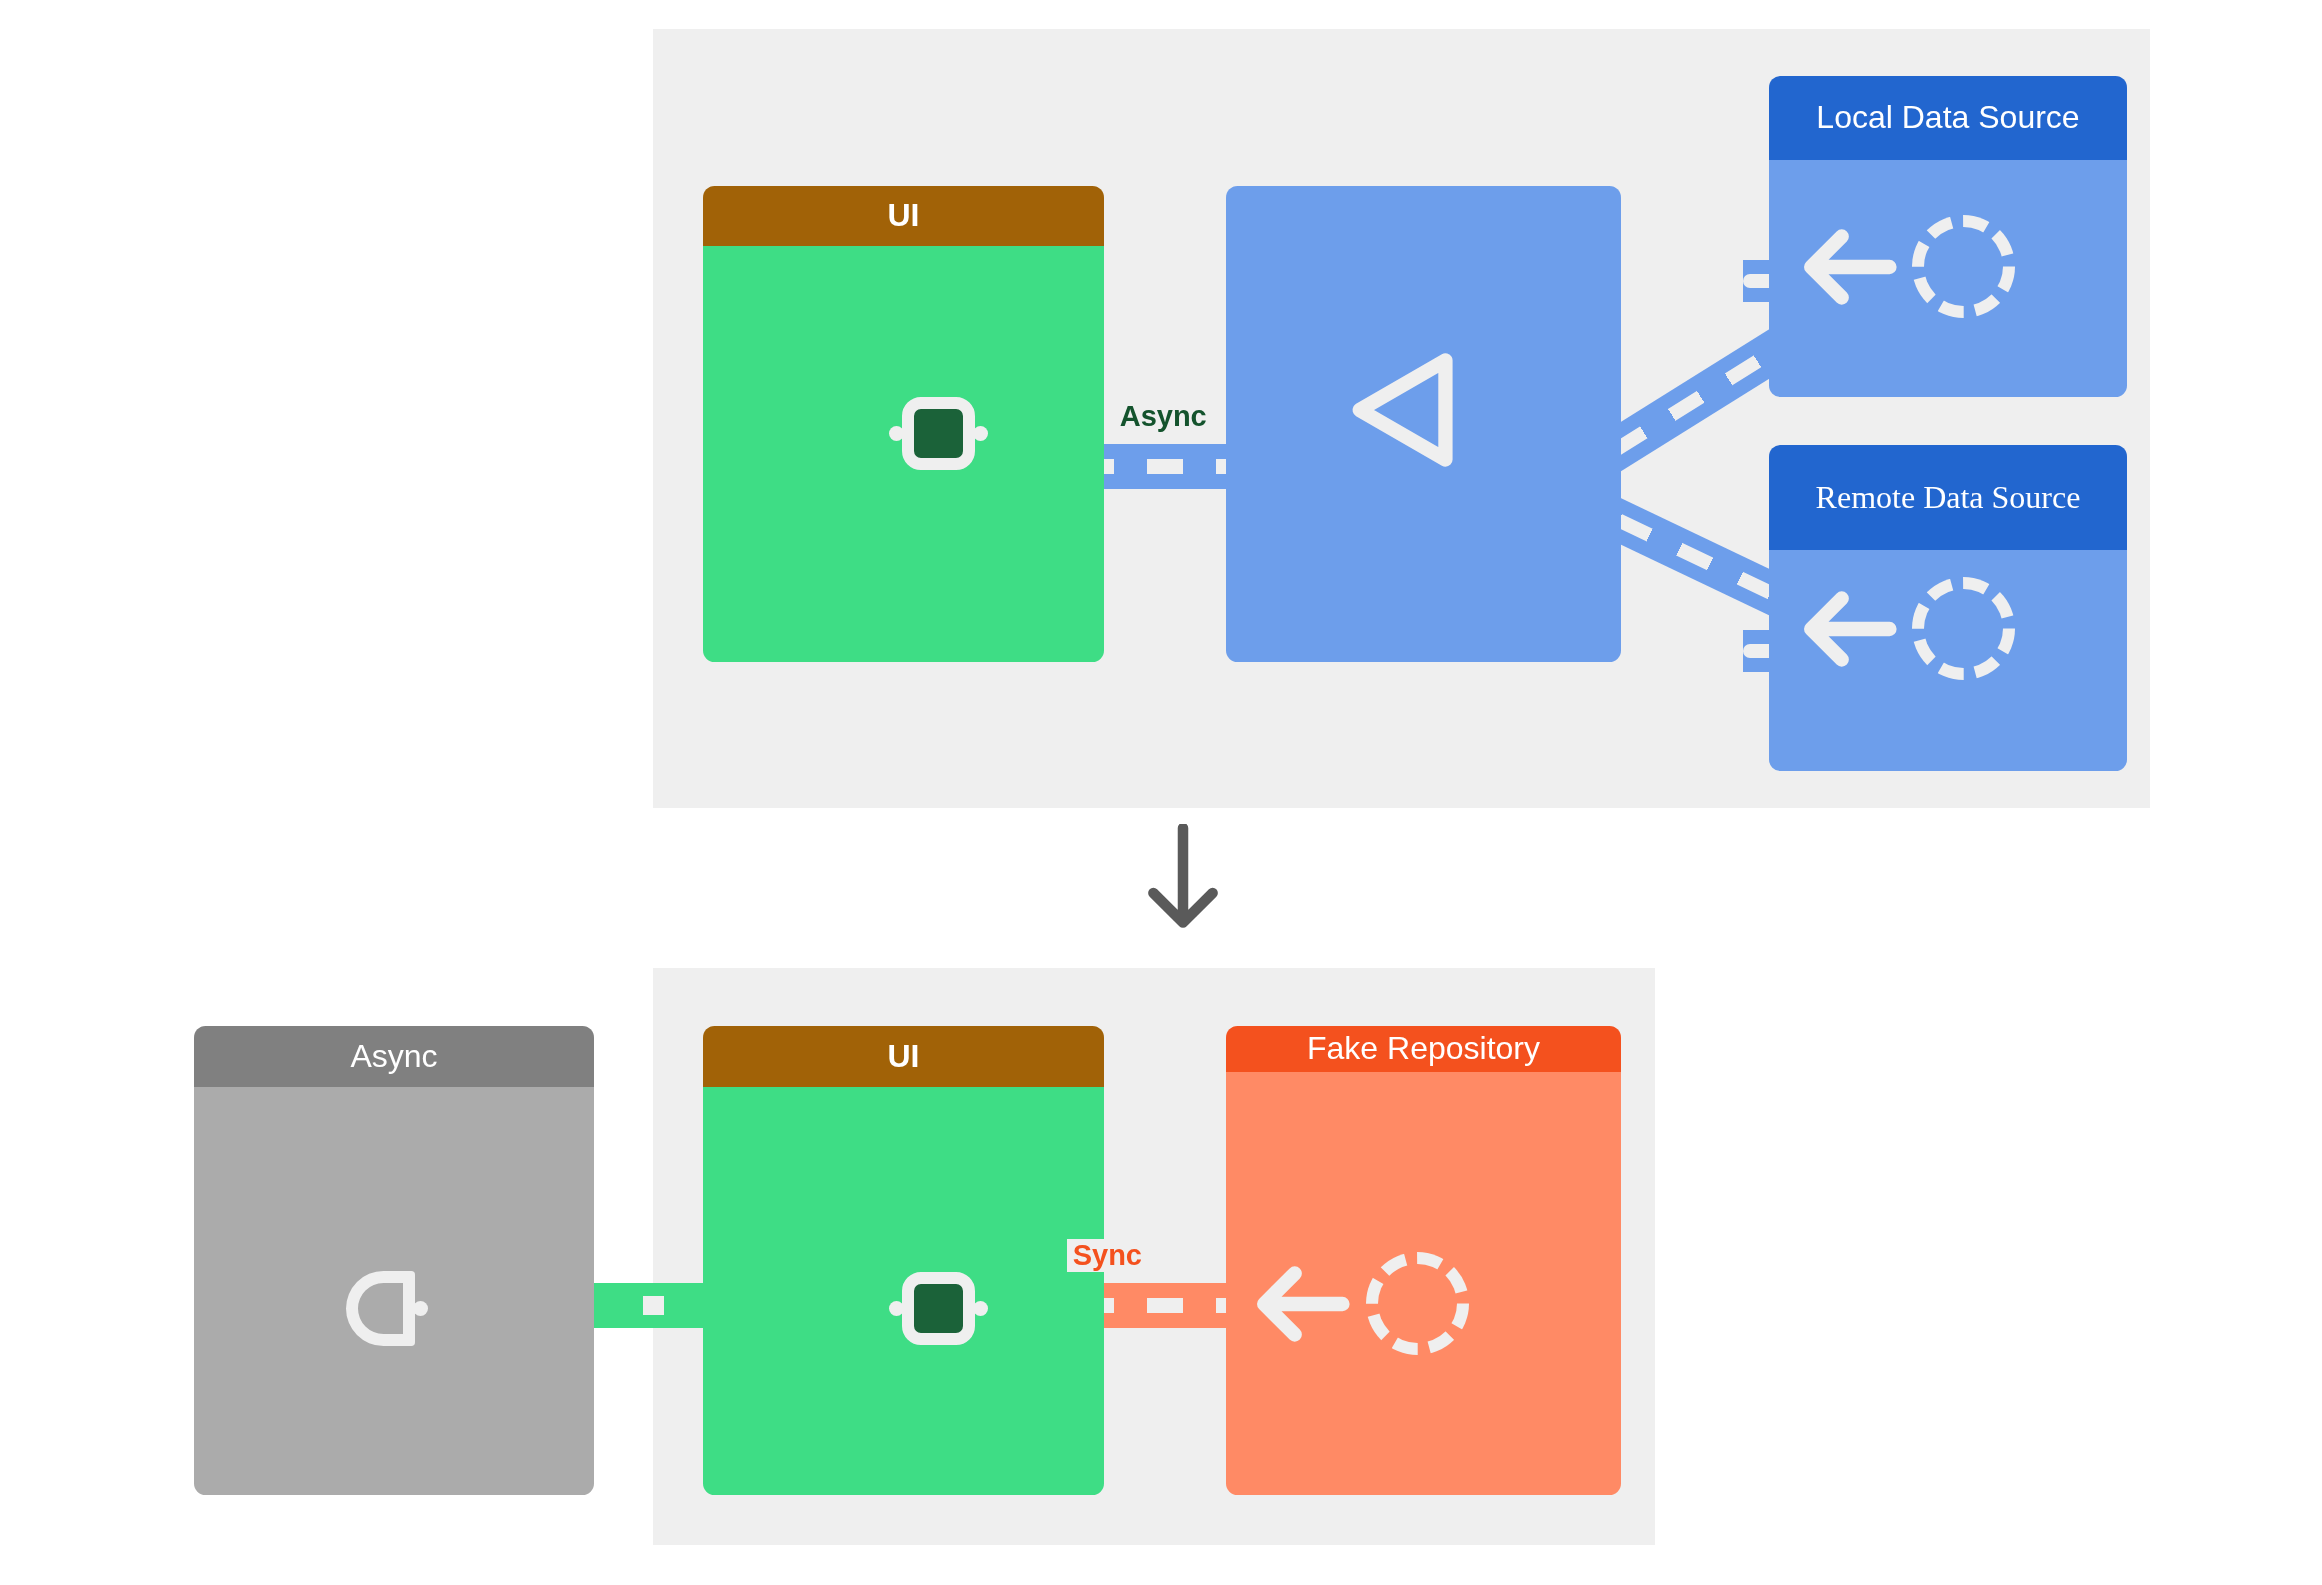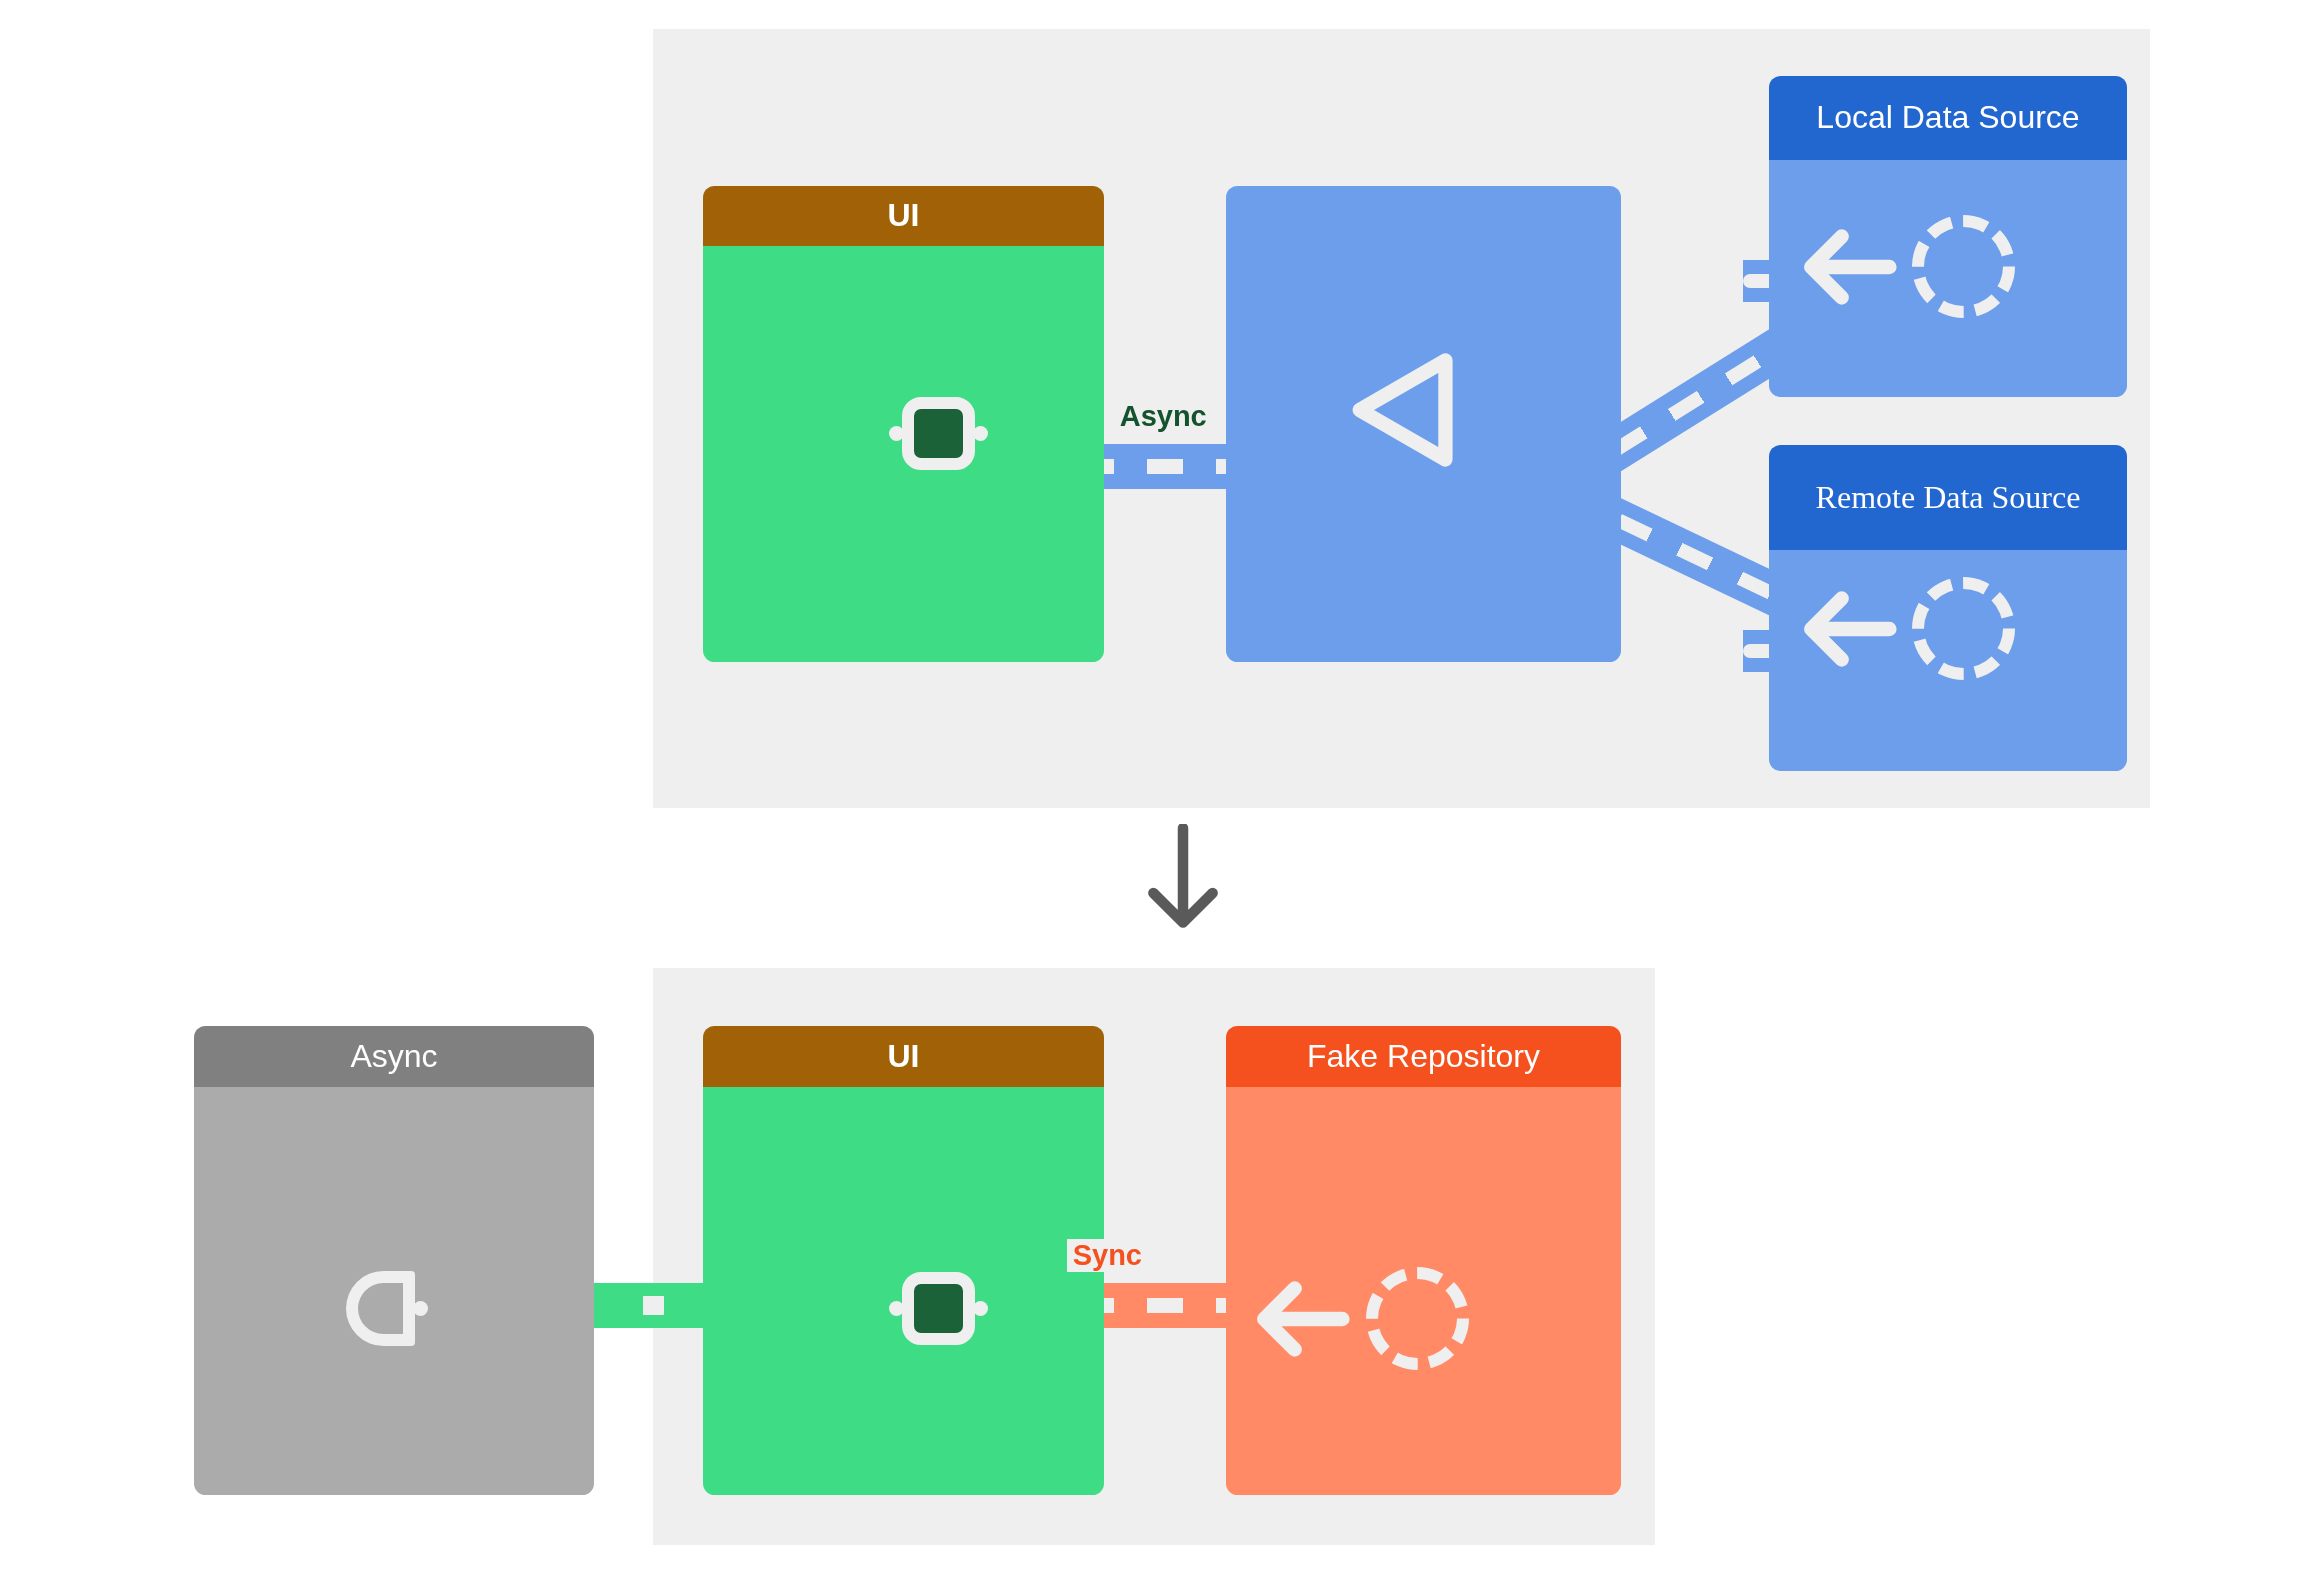--- a/index.html
+++ b/index.html
@@ -80,21 +80,21 @@
   #card-remote-ds .card-header { height: 105px; font-family: Liberation Serif, serif; }
 
   
   #card-test           { left: 194px; top: 1026px; width: 400px; height: 469px; }
   #card-test .card-header { height: 61px; }
 
   #card-ui-test        { left: 703px; top: 1026px; width: 401px; height: 469px; }
   #card-ui-test .card-header { height: 61px; }
 
   #card-fake-repo      { left: 1226px; top: 1026px; width: 395px; height: 469px; }
-  #card-fake-repo .card-header { height: 61px; }
+  #card-fake-repo .card-header { height: 46px; }
   .conn-band {
     position: absolute;
     border-radius: 1.9px;
   }
 
   
   #conn-async-band {
     left: 932px; top: 444px; width: 401px; height: 45px;
     background: #6d9eeb;
   }

